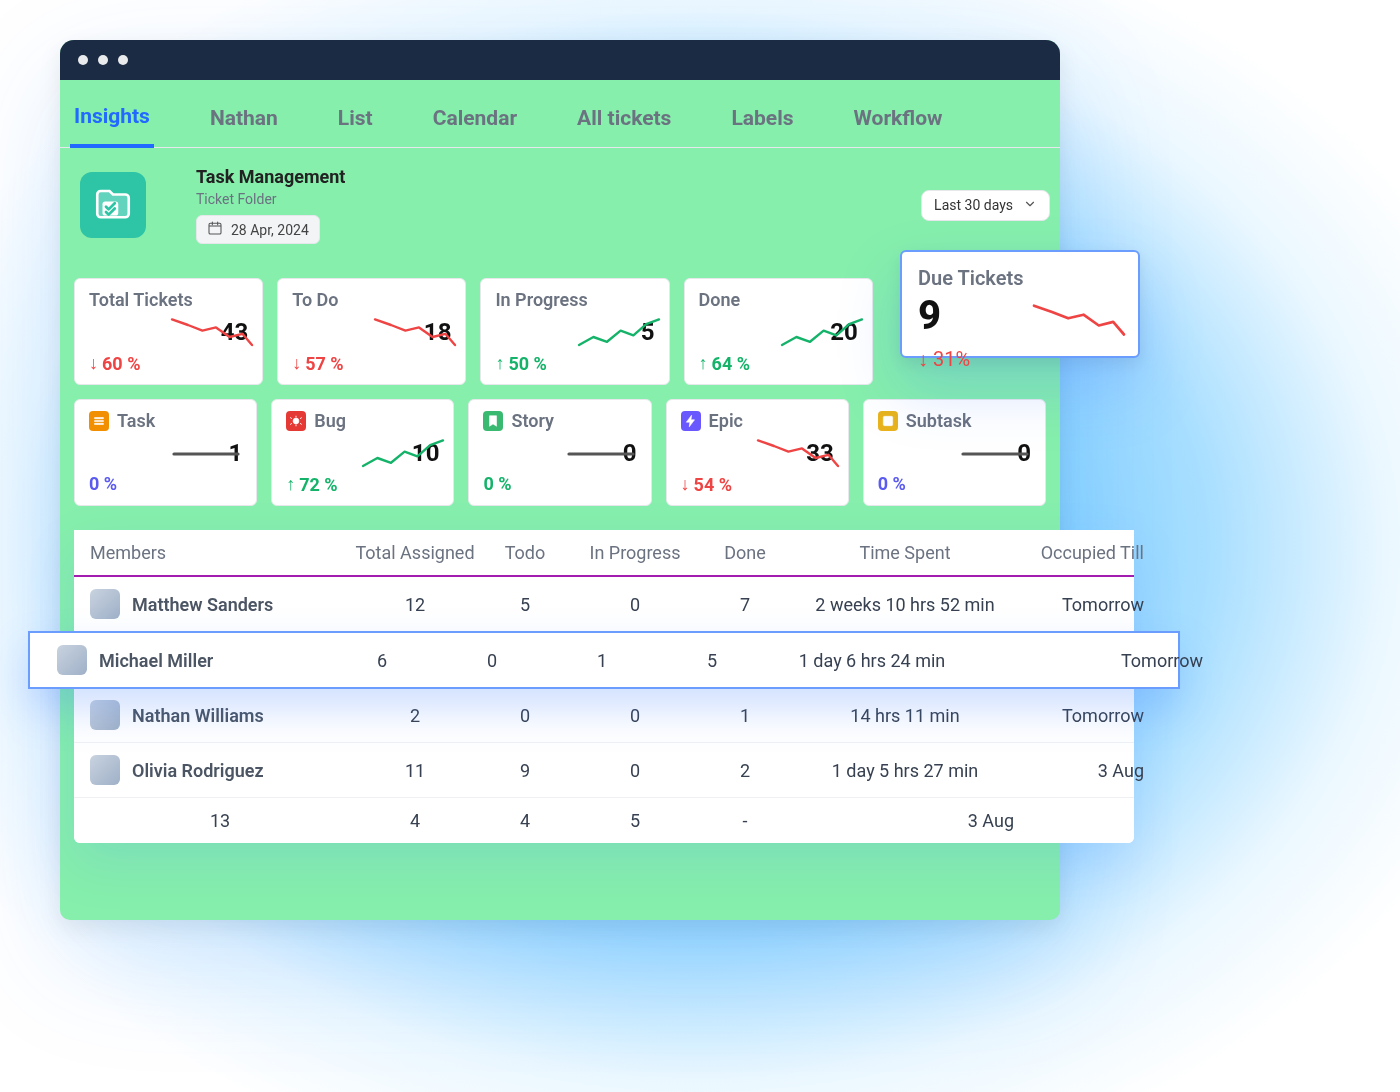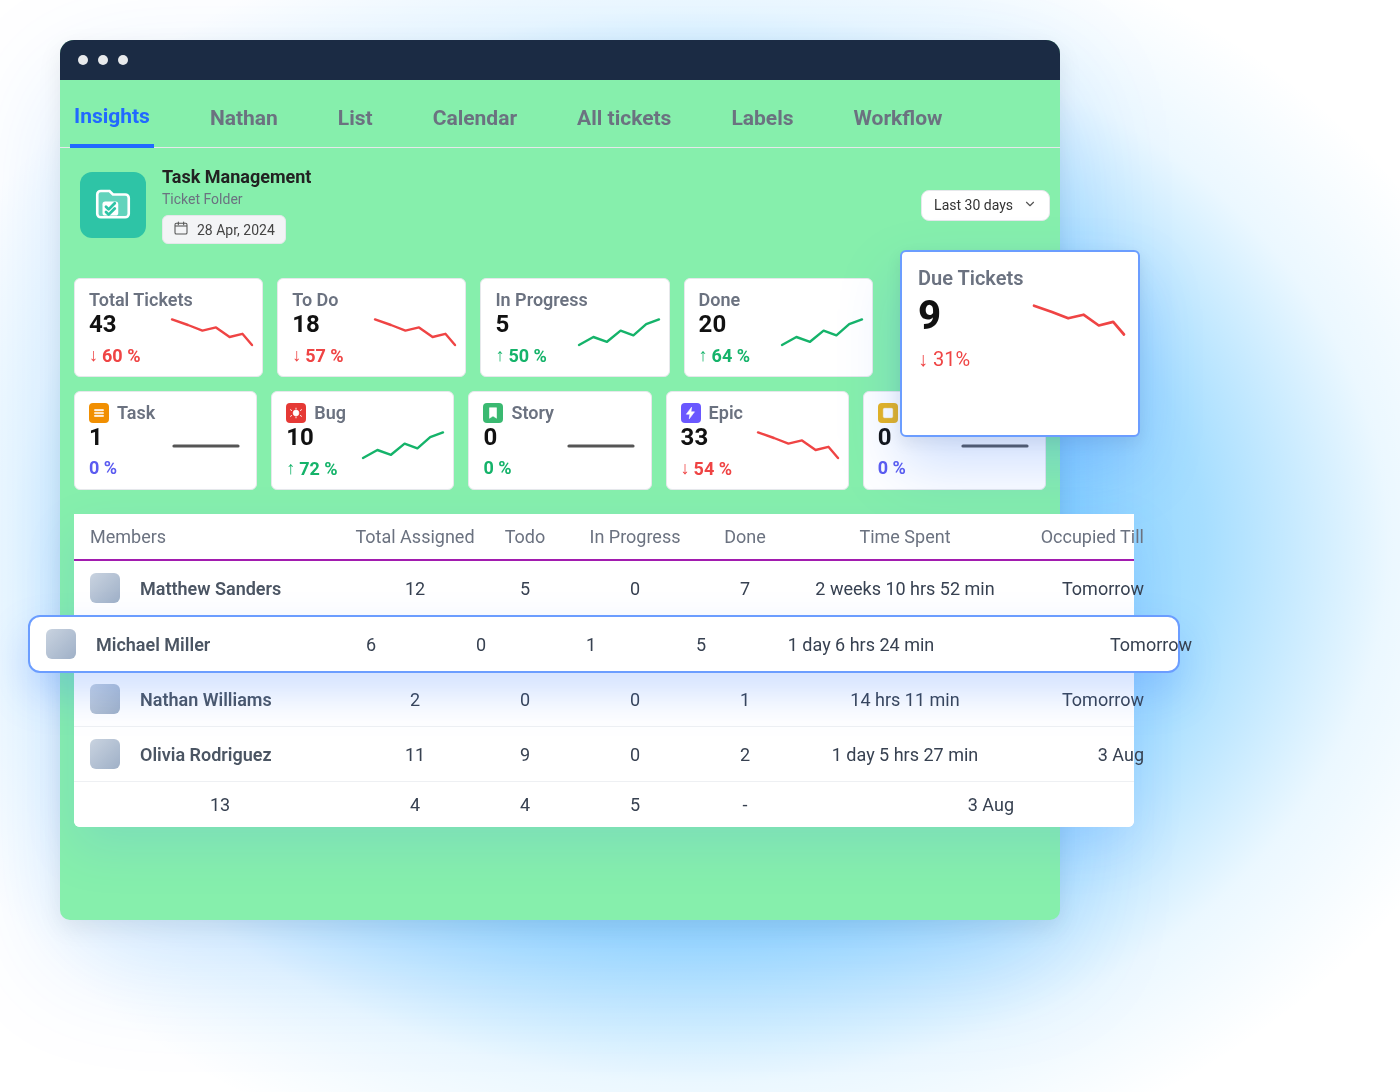--- a/index.html
+++ b/index.html
@@ -47,56 +47,56 @@
     font-weight: 700;
   }
   .tab { padding: 10px 4px 16px 4px; font-size: 21px; cursor: pointer; }
   .tab.active { color: var(--blue); border-bottom: 4px solid var(--blue); margin-bottom: -1px; }
   .header { display: flex; align-items: center; gap: 16px; padding: 18px 10px 0 20px; }
   .folder-chip {
     width: 66px; height: 66px; border-radius: 12px; background: #2ec4a6;
     display:flex; align-items:center; justify-content:center;
   }
   .folder-chip svg { width: 42px; height: 42px; }
-  .header .titles { display:flex; flex-direction:column; gap:4px; }
+  .header .titles { display:flex; flex-direction:column; gap:4px;margin-left:34px; }
   .page-title { font-size: 18px; font-weight:700; color:#222; margin:0; }
   .subtitle { color: var(--muted); font-size: 14px; }
   .date-chip {
     margin-top: 4px; align-self:flex-start;
     display:inline-flex; align-items:center; gap:8px;
     background:#f3f4f6; border:1px solid #e5e7eb; border-radius:6px;
     padding: 4px 10px; color:#444; font-size:14px;
   }
   .range-select {
     margin-left:auto; display:flex; align-items:center; gap:10px;
     border:1px solid var(--border); border-radius:8px; padding:6px 12px;
     color:#333; font-size:14px; background:#fff; cursor:pointer;
   }
   .cards { display:flex; gap:14px; padding: 34px 14px 0 14px; }
   .card {
     flex:1; border:1px solid var(--border); border-radius:6px; padding:10px 14px 10px 14px;
     min-height:96px; position:relative; background:#fff;
   }
   .card .label { color: var(--muted); font-size:18px; font-weight:600; }
-  .card .value { color:#111; font-size:24px; font-weight:700; margin-top:0; }
+  .card .value { color:#111; font-size:24px; font-weight:700; margin-top:8px;text-align:right; }
   .card .delta { font-size:18px; font-weight:700; margin-top:6px; display:inline-flex; align-items:center; gap:4px;}
   .delta.down { color: var(--red); }
   .delta.up { color: var(--green); }
   .delta.zero { color: var(--green); }
   .delta.zero-alt { color: var(--purple); }
   .card .spark { position:absolute; right:10px; top:34px; width:80px; height:40px; }
   .cards.second { padding-top:14px; }
   .type-label { display:flex; align-items:center; gap:8px; font-size:18px; font-weight:600; color:var(--muted);}
   .type-icon { width:20px; height:20px; border-radius:4px; display:flex; align-items:center; justify-content:center; }
   .type-icon svg { width:14px; height:14px; fill:#fff; stroke:#fff; }
 
   
   .due-pop {
     position:absolute; right:-80px; top:210px;
-    width: 240px; height: 187px;
+    width: 240px; height: 108px;
     background:#fff; border:2px solid #6b9dff; border-radius:6px;
     padding: 14px 16px;
     box-shadow: 0 30px 60px rgba(64,128,255,0.25), 0 6px 16px rgba(0,0,0,0.08);
   }
   .due-pop .label { color: var(--muted); font-size:20px; font-weight:600; }
   .due-pop .value { font-size:40px; font-weight:800; color:#111; margin-top:2px;}
   .due-pop .delta { font-size:20px; margin-top:8px;}
   .due-pop .spark { position:absolute; right:14px; top:44px; width:90px; height:50px; }
 
   
@@ -115,28 +115,28 @@
     display:grid;
     grid-template-columns: 260px 130px 90px 130px 90px 230px 130px;
     align-items:center;
     padding: 12px 16px; border-bottom:1px solid #eef0f3;
     font-size:18px; color:#374151;
     background:#fff;
   }
   .members .row.head { color: var(--muted); font-weight:400; background:#fff; border-bottom:2px solid #a21caf;}
   .members .row .c-num { text-align:center; }
   .members .row .c-right { text-align:right; padding-right:6px; }
-  .members .member { display:flex; align-items:center; gap:20px; font-weight:600; color:#4b5563;}
+  .members .member { display:flex; align-items:center; gap:12px; font-weight:600; color:#4b5563;}
   .avatar { width:30px; height:30px; border-radius:6px; background:#d1d5db;
     background-image: linear-gradient(135deg,#c9d3e0,#9fb0c7);
     display:flex; align-items:center; justify-content:center; font-size:12px; color:#fff;}
   .members .row.highlight {
     position:relative;
-    border:2px solid #6b9dff; border-radius:12px;
-    margin: -1px -46px; padding-right: 60px; padding-left:16px;
+    border:2px solid #6b9dff; border-radius:0;
+    margin: -1px -46px; padding-right: 60px; padding-left:27px;
     width: calc(100% + 92px);
     box-shadow: 0 20px 40px rgba(64,128,255,0.25);
     grid-template-columns: 260px 130px 90px 130px 90px 230px 222px;
   }
   .members .row:last-child { border-bottom:none; border-radius:0 0 6px 6px;}
   .spark svg, .due-pop .spark svg { width:100%; height:100%; overflow:visible;}
   .flat-line { stroke:#555; stroke-width:4; }
   .chev { width:14px; height:14px; }
 </style>
 </head>

